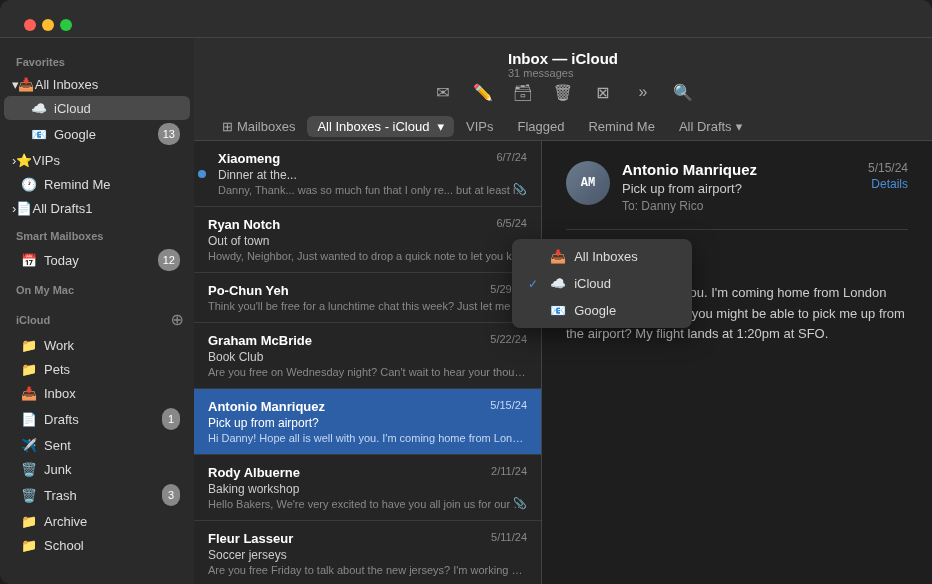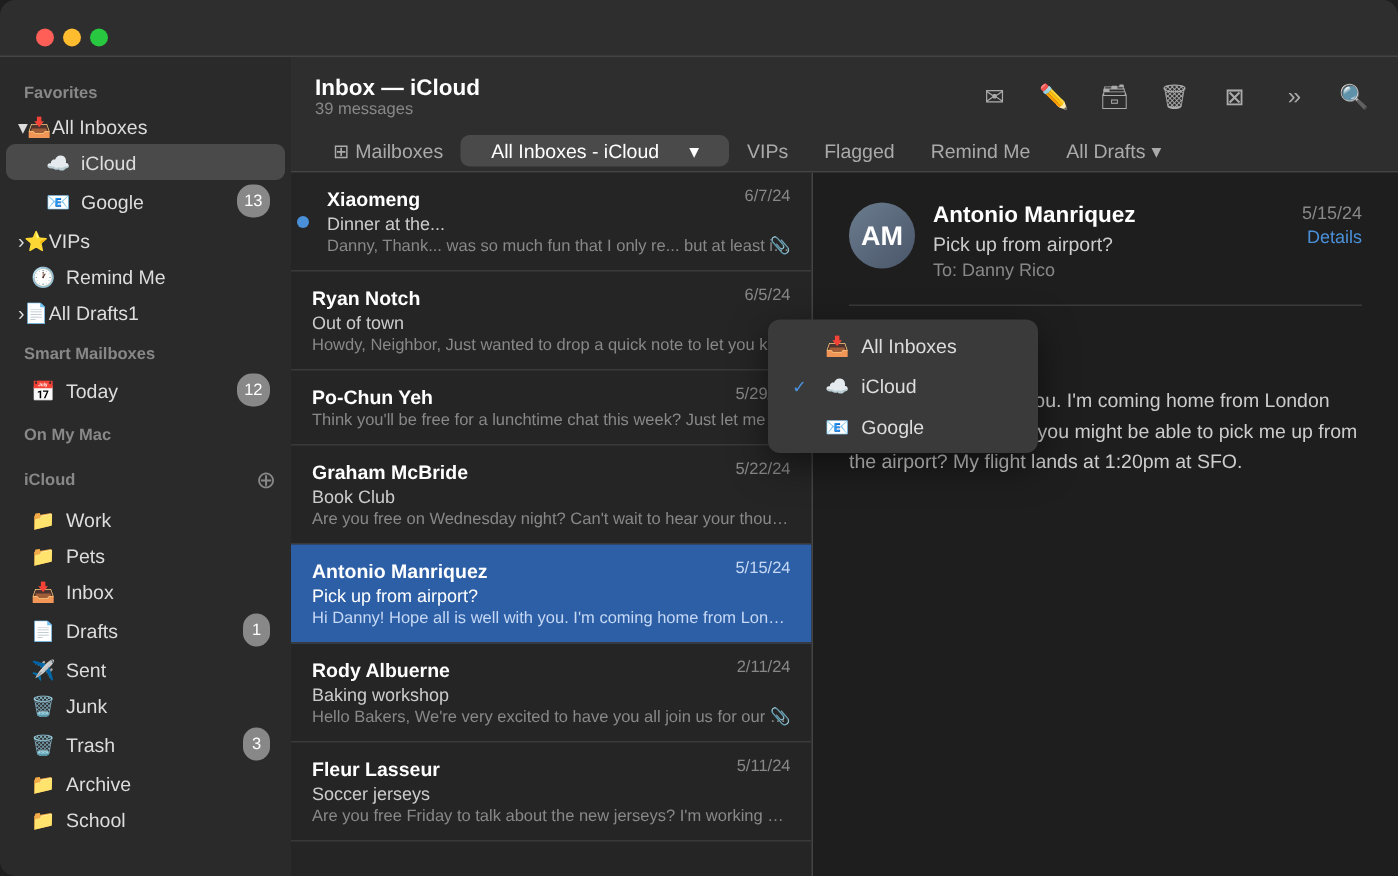--- a/index.html
+++ b/index.html
@@ -102,20 +102,21 @@
       padding: 12px 16px 0;
       border-bottom: 1px solid #444;
       flex-shrink: 0;
     }
 
     .header-top {
       display: flex;
       align-items: center;
       justify-content: space-between;
       margin-bottom: 8px;
+      flex-direction: column;
     }
 
     .header-title-area {}
     .header-title {
       font-size: 15px;
       font-weight: 600;
       color: #fff;
     }
     .header-subtitle {
       font-size: 11px;
@@ -157,27 +158,27 @@
       align-items: center;
       gap: 4px;
       background: none;
       border: none;
       white-space: nowrap;
     }
 
     .tab-dropdown {
       background: #4a4a4a;
       border-radius: 6px;
-      padding: 3px 20px;
+      padding: 3px 10px;
       font-size: 13px;
       color: #fff;
       cursor: pointer;
       display: flex;
       align-items: center;
-      gap: 20px;
+      gap: 8px;
       position: relative;
     }
 
     
     .content {
       display: flex;
       flex: 1;
       overflow: hidden;
     }
 
@@ -275,23 +276,24 @@
 
     .avatar {
       width: 44px;
       height: 44px;
       border-radius: 50%;
       background: linear-gradient(135deg, #6b7c8f, #4a5568);
       flex-shrink: 0;
       display: flex;
       align-items: center;
       justify-content: center;
-      font-size: 18px;
+      font-size: 12px;
       color: #fff;
       font-weight: 600;
+      font-family: Liberation Mono, monospace;
     }
 
     .reading-meta { flex: 1; }
     .reading-from {
       font-size: 15px;
       font-weight: 600;
       color: #fff;
       margin-bottom: 3px;
     }
     .reading-subject {
@@ -530,21 +532,21 @@
         <span class="label">School</span>
       </div>
     </div>
 
     <div class="main">
 
       <div class="header">
         <div class="header-top">
           <div class="header-title-area">
             <div class="header-title">Inbox — iCloud</div>
-            <div class="header-subtitle">39 messages</div>
+            <div class="header-subtitle">31 messages</div>
           </div>
           <div class="header-toolbar">
             <button class="toolbar-btn">✉</button>
             <button class="toolbar-btn">✏️</button>
             <button class="toolbar-btn">🗃</button>
             <button class="toolbar-btn">🗑</button>
             <button class="toolbar-btn">⊠</button>
             <button class="toolbar-btn">»</button>
             <button class="toolbar-btn">🔍</button>
           </div>

